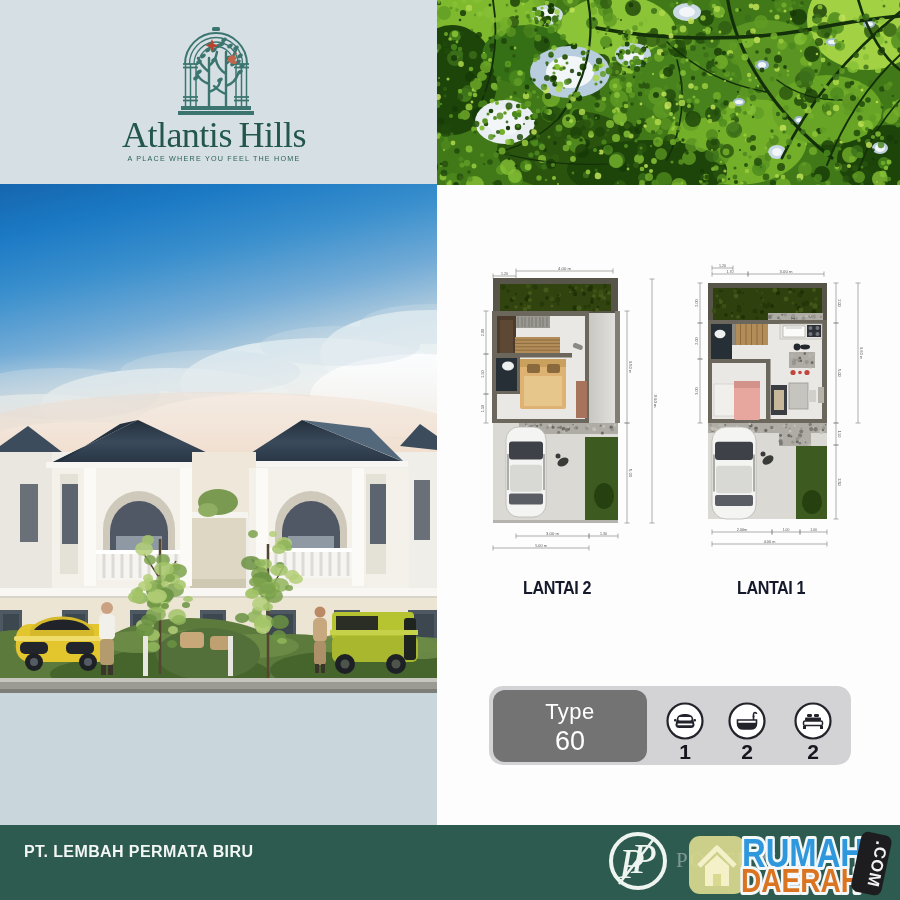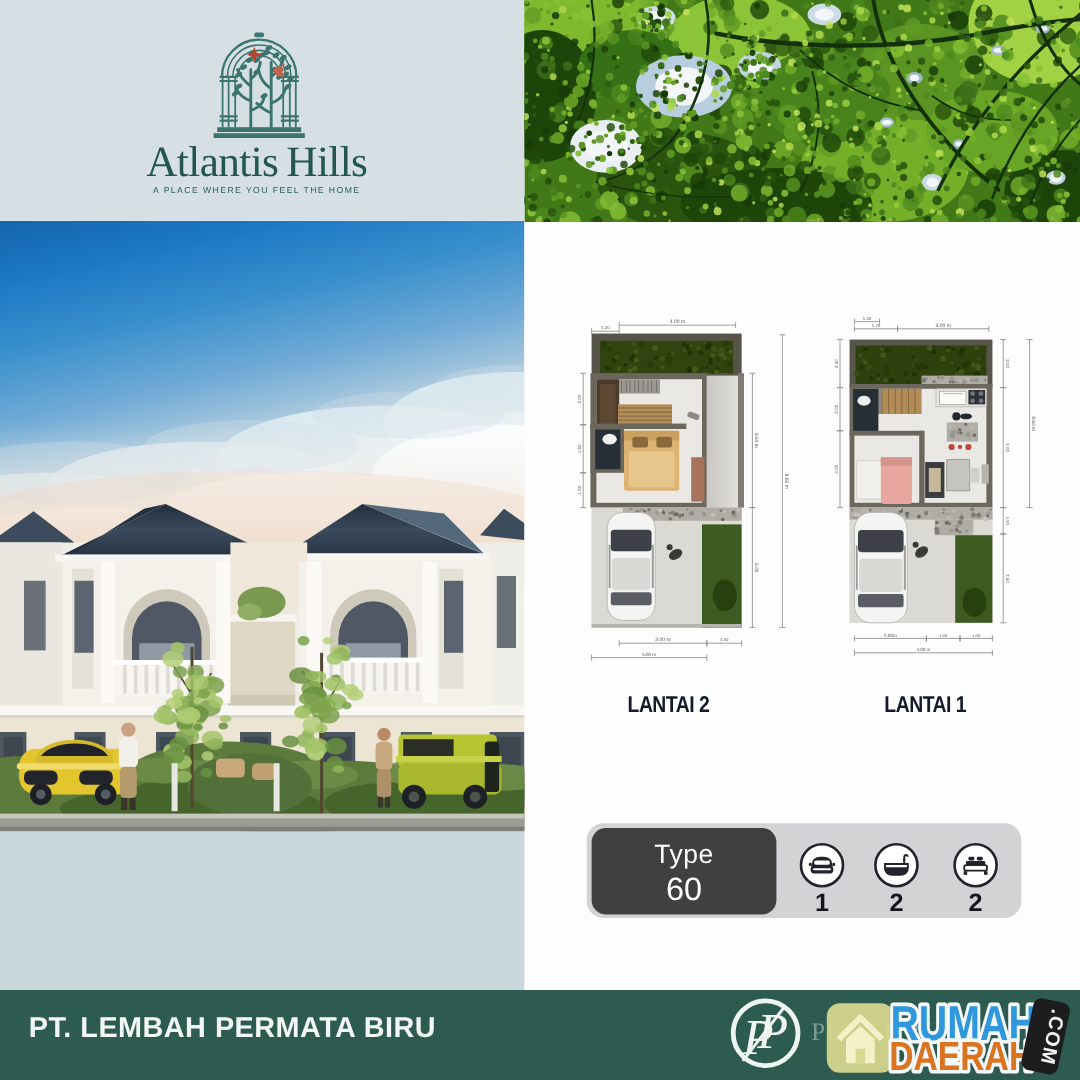--- a/index.html
+++ b/index.html
@@ -2065,21 +2065,21 @@
       <line x1="827" y1="541.5" x2="827" y2="546.5"></line>
     </g>
     <text x="769.5" y="542.5" text-anchor="middle" font-size="3.8" fill="#555">4.00 m</text>
   </svg>
 
 <div class="abs" style="left:487px;top:577px;width:140px;text-align:center;font-weight:bold;font-size:19px;letter-spacing:-0.5px;color:#14192b;transform:scaleX(0.85)">LANTAI 2</div>
 
 <div class="abs" style="left:701px;top:577px;width:140px;text-align:center;font-weight:bold;font-size:19px;letter-spacing:-0.5px;color:#14192b;transform:scaleX(0.85)">LANTAI 1</div>
 
 <div class="abs" style="left:489px;top:686px;width:362px;height:79px;background:#d3d3d5;border-radius:14px"></div>
-<div class="abs" style="left:493px;top:690px;width:154px;height:72px;background:#404040;border-radius:12px;color:#fff;text-align:center">
+<div class="abs" style="left:493px;top:690px;width:154px;height:72px;background:#737373;border-radius:12px;color:#fff;text-align:center">
     <div style="font-size:22px;margin-top:9px;letter-spacing:0.5px">Type</div>
     <div style="font-size:27px;font-weight:normal;margin-top:1px">60</div>
   </div>
 <svg class="abs" style="left:647px;top:686px" width="210" height="79" viewBox="0 0 210 79">
     <circle cx="38" cy="35" r="17.5" fill="#fff" stroke="#23232b" stroke-width="2.2"></circle>
     <circle cx="100" cy="35" r="17.5" fill="#fff" stroke="#23232b" stroke-width="2.2"></circle>
     <circle cx="166" cy="35" r="17.5" fill="#fff" stroke="#23232b" stroke-width="2.2"></circle>
     <g transform="translate(38 35.5)" fill="#23232b">
       <path d="M-9.5,3 L-8,-3.5 C-7,-6.5 -4,-7.5 0,-7.5 C4,-7.5 7,-6.5 8,-3.5 L9.5,3 C9.5,5.5 8,6.5 6,6.5 L-6,6.5 C-8,6.5 -9.5,5.5 -9.5,3 Z"></path>
       <rect x="-6.5" y="-4.5" width="13" height="3.6" rx="1.4" fill="#fff"></rect>
@@ -2100,21 +2100,21 @@
       <rect x="-9.5" y="-0.6" width="19" height="4.6" rx="1.6" fill="none" stroke="#23232b" stroke-width="1.5"></rect>
       <rect x="-10" y="4.5" width="3" height="3"></rect>
       <rect x="7" y="4.5" width="3" height="3"></rect>
     </g>
     <text x="38" y="73" text-anchor="middle" font-family="Liberation Sans,sans-serif" font-weight="bold" font-size="21" fill="#15151d">1</text>
     <text x="100" y="73" text-anchor="middle" font-family="Liberation Sans,sans-serif" font-weight="bold" font-size="21" fill="#15151d">2</text>
     <text x="166" y="73" text-anchor="middle" font-family="Liberation Sans,sans-serif" font-weight="bold" font-size="21" fill="#15151d">2</text>
   </svg>
 
 <div class="abs" style="left:0;top:825px;width:900px;height:75px;background:#2e5b50"></div>
-<div class="abs" style="left:24px;top:843px;font-weight:bold;font-size:24px;letter-spacing:0.4px;color:#f2f6f4">PT. LEMBAH PERMATA BIRU</div>
+<div class="abs" style="left:24px;top:843px;font-weight:bold;font-size:16px;letter-spacing:0.4px;color:#f2f6f4">PT. LEMBAH PERMATA BIRU</div>
 <svg class="abs" style="left:605px;top:828px" width="70" height="70" viewBox="0 0 70 70">
     <circle cx="33" cy="33" r="27" fill="none" stroke="#eef4f0" stroke-width="4"></circle>
     <text x="14" y="50" font-family="Liberation Serif,serif" font-style="italic" font-size="42" fill="#eef4f0">P</text>
     <text x="26" y="45" font-family="Liberation Serif,serif" font-style="italic" font-size="42" fill="#eef4f0">P</text>
     <line x1="14" y1="56" x2="48" y2="12" stroke="#eef4f0" stroke-width="2.5"></line>
   </svg>
 <div class="abs" style="left:676px;top:848px;font-family:'Liberation Serif',serif;font-size:21px;letter-spacing:2px;color:rgba(235,243,238,0.42)">PORTURI</div>
 <svg class="abs" style="left:685px;top:828px" width="215" height="72" viewBox="0 0 215 72">
     <rect x="4" y="8" width="56" height="58" rx="11" fill="#d9d98f" opacity="0.92"></rect>
     <g fill="none" stroke="#f4f0c8" stroke-width="5" stroke-linejoin="round">

